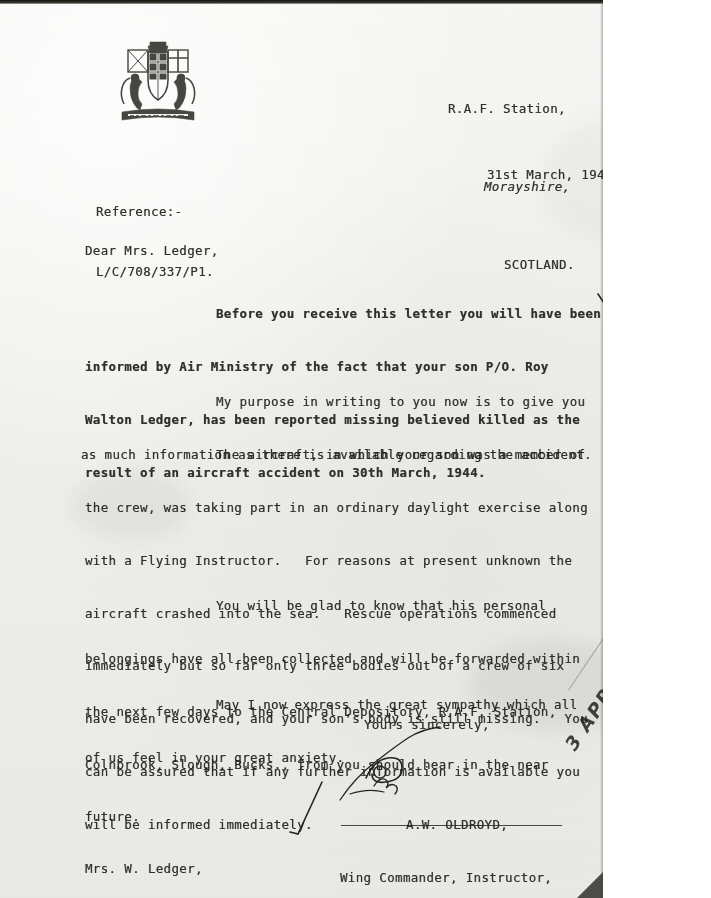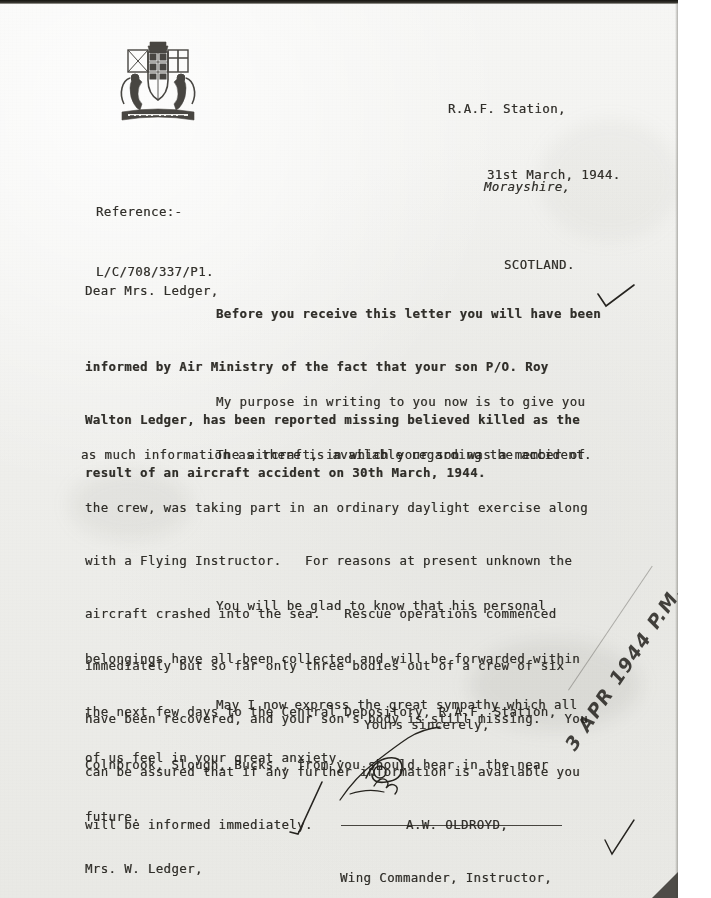--- a/index.html
+++ b/index.html
@@ -7,21 +7,21 @@
     margin: 0;
     padding: 0;
     background: #ffffff;
   }
   body {
     font-family: "DejaVu Sans Mono", monospace;
   }
 
   .page {
     position: relative;
-    width: 678px;
+    width: 603px;
     height: 898px;
     overflow: hidden;
     background: #f2f2f0;
     background-image:
       radial-gradient(circle at 18% 12%, rgba(255,255,255,0.85) 0%, rgba(255,255,255,0) 40%),
       radial-gradient(circle at 78% 62%, rgba(228,228,224,0.75) 0%, rgba(255,255,255,0) 55%),
       linear-gradient(180deg, #f6f6f4 0%, #efefec 45%, #e9e9e5 100%);
   }
 
   
@@ -82,21 +82,21 @@
   .crest {
     position: absolute;
     left: 112px; top: 38px;
     width: 92px; height: 94px;
     opacity: 0.86;
   }
 
   .letterhead { left: 448px; top: 44px; line-height: 26px; }
   .date-line  { left: 442px; top: 166px; margin-left: 45px; }
   .ref-block  { left: 96px;  top: 162px; line-height: 20px; }
-  .salutation { left: 85px;  top: 242px; margin-top: 40px; }
+  .salutation { left: 85px;  top: 242px; }
 
   .para { left: 85px; }
   .para p { margin: 0; }
   .para .ind { display: inline-block; width: 131px; }
 
   .p1 { top: 270px; font-weight: bold; }
   .p2 { top: 358px; }
   .p3 { top: 411px; }
   .p4 { top: 562px; }
   .p5 { top: 661px; }

